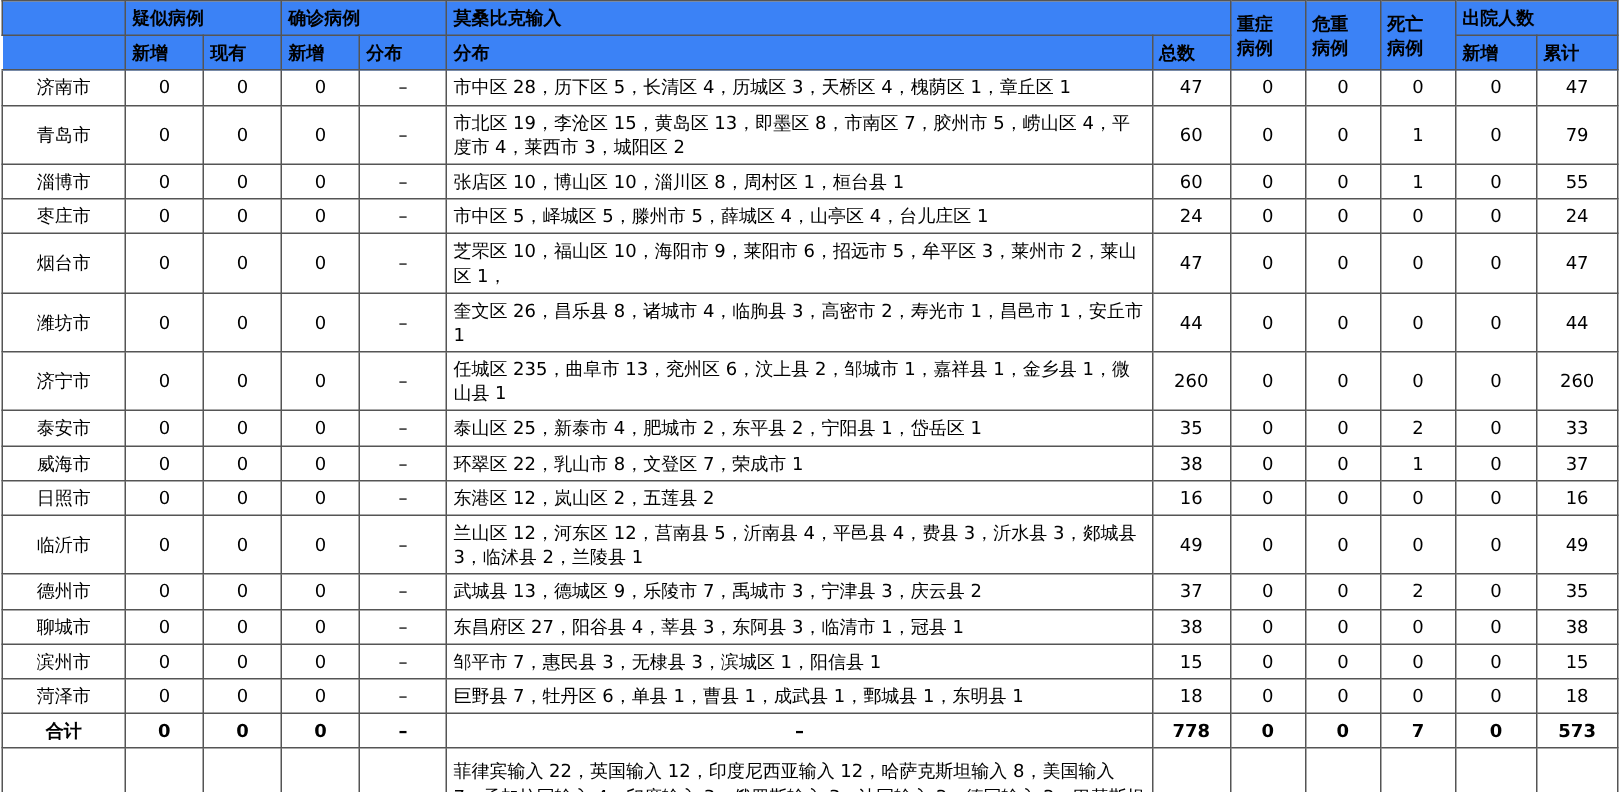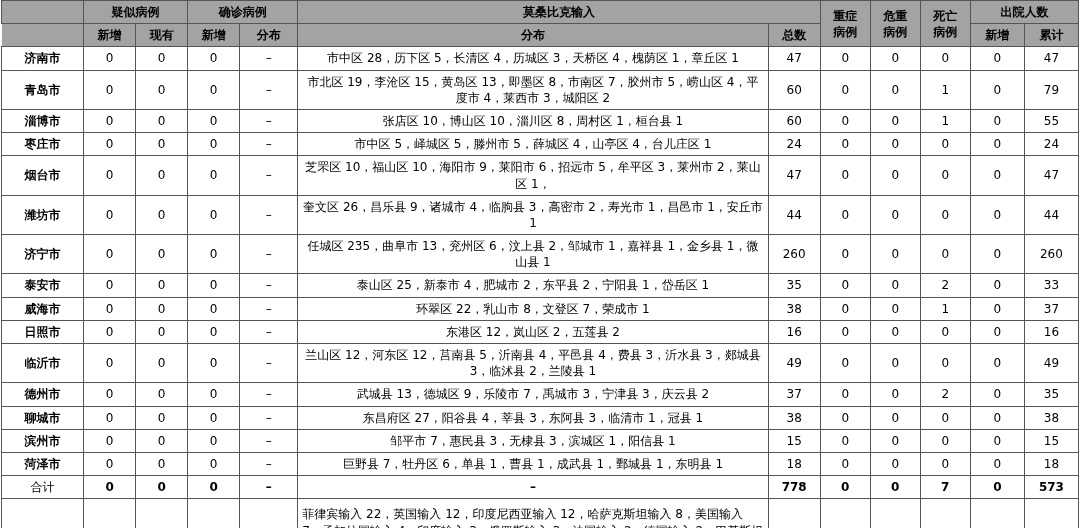--- a/index.html
+++ b/index.html
@@ -25,49 +25,48 @@
   }
   table.covid th, table.covid td {
     border: 1px solid #555555;
     font-size: 12px;
     line-height: 1.35;
     padding: 3px 4px;
     vertical-align: middle;
     box-sizing: border-box;
   }
   thead th {
-    text-align: center;
+    text-align: left;
     font-weight: bold;
-    background: #a3a3a3;
+    background: #3b82f6;
   }
   .no-top {
     border-top: none;
   }
   .corner {
     border-left: none;
     border-top: none;
   }
   td.city {
     text-align: center;
     white-space: nowrap;
-    font-weight: bold;
   }
   td.num {
     text-align: center;
   }
   td.dist {
-    text-align: center;
+    text-align: left;
     padding-left: 6px;
     padding-right: 6px;
   }
   tr.total td {
     font-weight: bold;
   }
   tr.total td.city {
-    font-weight: normal;
+    font-weight: bold;
   }
   td.overseas-label {
     text-align: center;
     font-size: 13px;
   }
   td.overseas-dist {
     text-align: left;
     line-height: 1.5;
     padding: 4px 6px;
   }
@@ -190,21 +189,21 @@
           <td class="num">0</td>
           <td class="num">0</td>
           <td class="num">47</td>
         </tr>
         <tr>
           <td class="city">潍坊市</td>
           <td class="num">0</td>
           <td class="num">0</td>
           <td class="num">0</td>
           <td class="num">–</td>
-          <td class="dist">奎文区 26，昌乐县 9，诸城市 4，临朐县 3，高密市 2，寿光市 1，昌邑市 1，安丘市 1</td>
+          <td class="dist">奎文区 26，昌乐县 8，诸城市 4，临朐县 3，高密市 2，寿光市 1，昌邑市 1，安丘市 1</td>
           <td class="num">44</td>
           <td class="num">0</td>
           <td class="num">0</td>
           <td class="num">0</td>
           <td class="num">0</td>
           <td class="num">44</td>
         </tr>
         <tr>
           <td class="city">济宁市</td>
           <td class="num">0</td>

